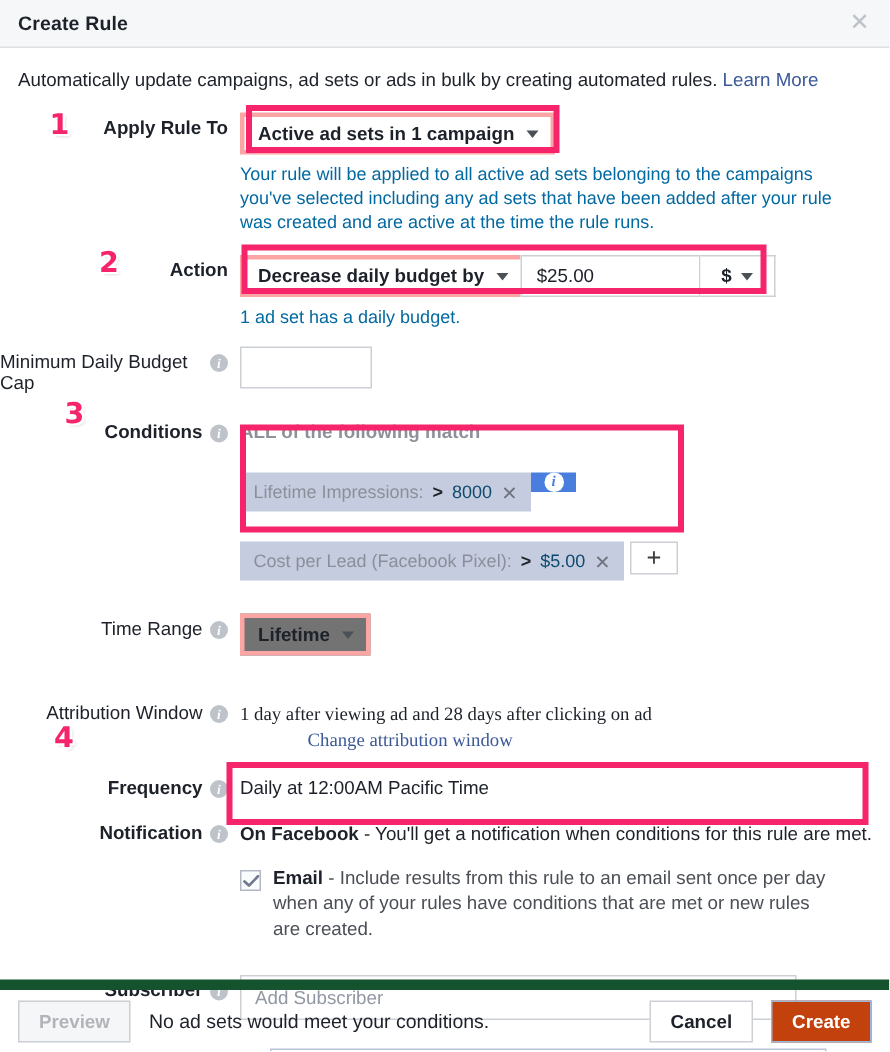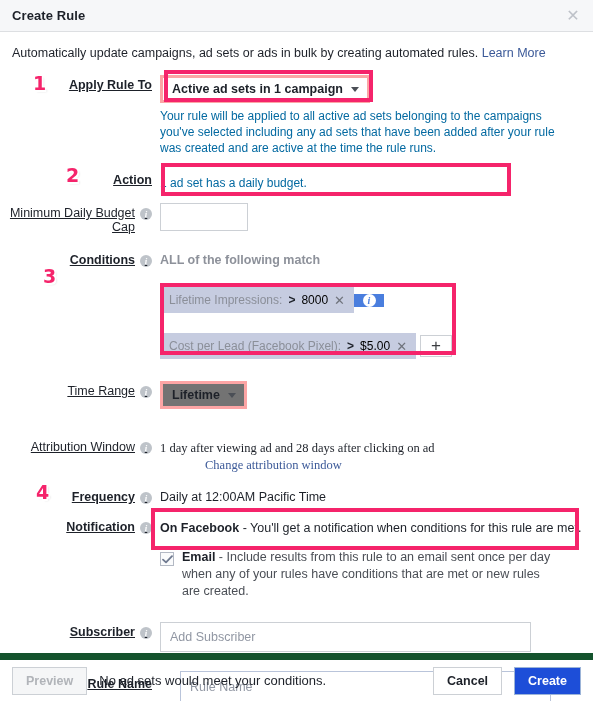--- a/index.html
+++ b/index.html
@@ -42,24 +42,24 @@
     font-size: 12.5px; color: #1d2129;
     padding: 13px 12px 0 12px;
     line-height: 16px;
   }
   .intro a { color: #3b5998; text-decoration: none; }
 
   
   .row { display: flex; position: relative; margin-top: 0; }
   .lbl {
     width: 160px; flex: 0 0 160px;
-    text-align: right; padding-right: 8px;
+    padding-right: 8px;
     font-size: 12.5px; color: #4b4f56;
     display: flex; align-items: flex-start; justify-content: flex-end;
-    gap: 5px; padding-top: 3px; text-decoration: underline;
+    gap: 5px; padding-top: 3px;
   }
   .lbl.bold { font-weight: bold; color: #1d2129; }
   .lbl.plain { font-weight: normal; color: #1d2129; }
   .fld { flex: 1; min-width: 0; padding-left: 0; }
 
   .info-i {
     display: inline-flex; align-items: center; justify-content: center;
     width: 12px; height: 12px; border-radius: 50%;
     background: #bec3c9; color: #ffffff;
     font-size: 9px; font-weight: bold; font-style: italic;
@@ -129,29 +129,29 @@
     display: flex; align-items: center; padding: 0 9px;
   }
   .txtinput.ph { color: #9197a3; }
 
   
   .cond-head {
     font-size: 12.5px; font-weight: bold; color: #8d919a;
     padding-top: 3px;
   }
   .cond-box { position: relative; }
-  .cond-row { display: flex; align-items: center; margin-bottom: 4px; margin-top: 20px; }
+  .cond-row { display: flex; align-items: flex-start; margin-bottom: 4px; margin-top: 20px; }
   .pill {
     display: inline-flex; align-items: center; gap: 6px;
     background: #c6cce0; height: 26px; padding: 0 9px;
     font-size: 12px; white-space: nowrap;
   }
   .pill .pname { color: #8b8f99; }
   .pill .pop { color: #1d2129; font-weight: bold; }
-  .pill .pval { color: #000000; }
+  .pill .pval { color: #0c4a6e; }
   .pill .px { color: #6f737c; font-size: 13px; cursor: pointer; }
   .pill-info {
     width: 30px; background: #4a7ede;
     display: flex; align-items: center; justify-content: center;
     cursor: pointer;
   }
   .pill-info .i-glyph {
     width: 13px; height: 13px; border-radius: 50%;
     background: #ffffff; color: #4a7ede;
     font-size: 10px; font-weight: bold; font-style: italic;
@@ -190,21 +190,21 @@
     padding: 0 12px; gap: 12px;
   }
   .btn {
     height: 28px; padding: 0 13px;
     display: inline-flex; align-items: center; justify-content: center;
     font-size: 12.5px; font-weight: bold; cursor: pointer;
     border: 1px solid #ccd0d5; background: #f5f6f7; color: #4b4f56;
   }
   .btn.disabled { color: #b1b4b9; background: #f5f6f7; cursor: default; }
   .btn.primary-disabled {
-    background: #1d4ed8; border: 1px solid #9cb4d8; color: #ffffff; cursor: default;
+    background: #c2410c; border: 1px solid #9cb4d8; color: #ffffff; cursor: default;
   }
   .btn.cancel { background: #ffffff; color: #1d2129; }
   .footer-note { font-size: 13px; color: #1d2129; flex: 1; }
 </style>
 </head>
 <body>
 
 <div class="dialog">
 
   <div class="titlebar">
@@ -226,20 +226,31 @@
           <span>Active ad sets in 1 campaign</span>
           <span class="caret"></span>
         </div>
         <div class="help">Your rule will be applied to all active ad sets belonging to the campaigns you've selected including any ad sets that have been added after your rule was created and are active at the time the rule runs.</div>
       </div>
     </div>
 
     <div class="row" style="margin-top:14px;">
       <div class="lbl bold">Action</div>
       <div class="fld">
+        <div class="action-group">
+          <div class="select">
+            <span>Decrease daily budget by</span>
+            <span class="caret"></span>
+          </div>
+          <div class="action-val">$25.00</div>
+          <div class="action-cur">
+            <span>$</span>
+            <span class="caret"></span>
+          </div>
+        </div>
         <div class="help">1 ad set has a daily budget.</div>
       </div>
     </div>
 
     <div class="row" style="margin-top:12px;">
       <div class="lbl plain">
         <span>Minimum Daily Budget Cap</span>
         <span class="info-i">i</span>
       </div>
       <div class="fld">

